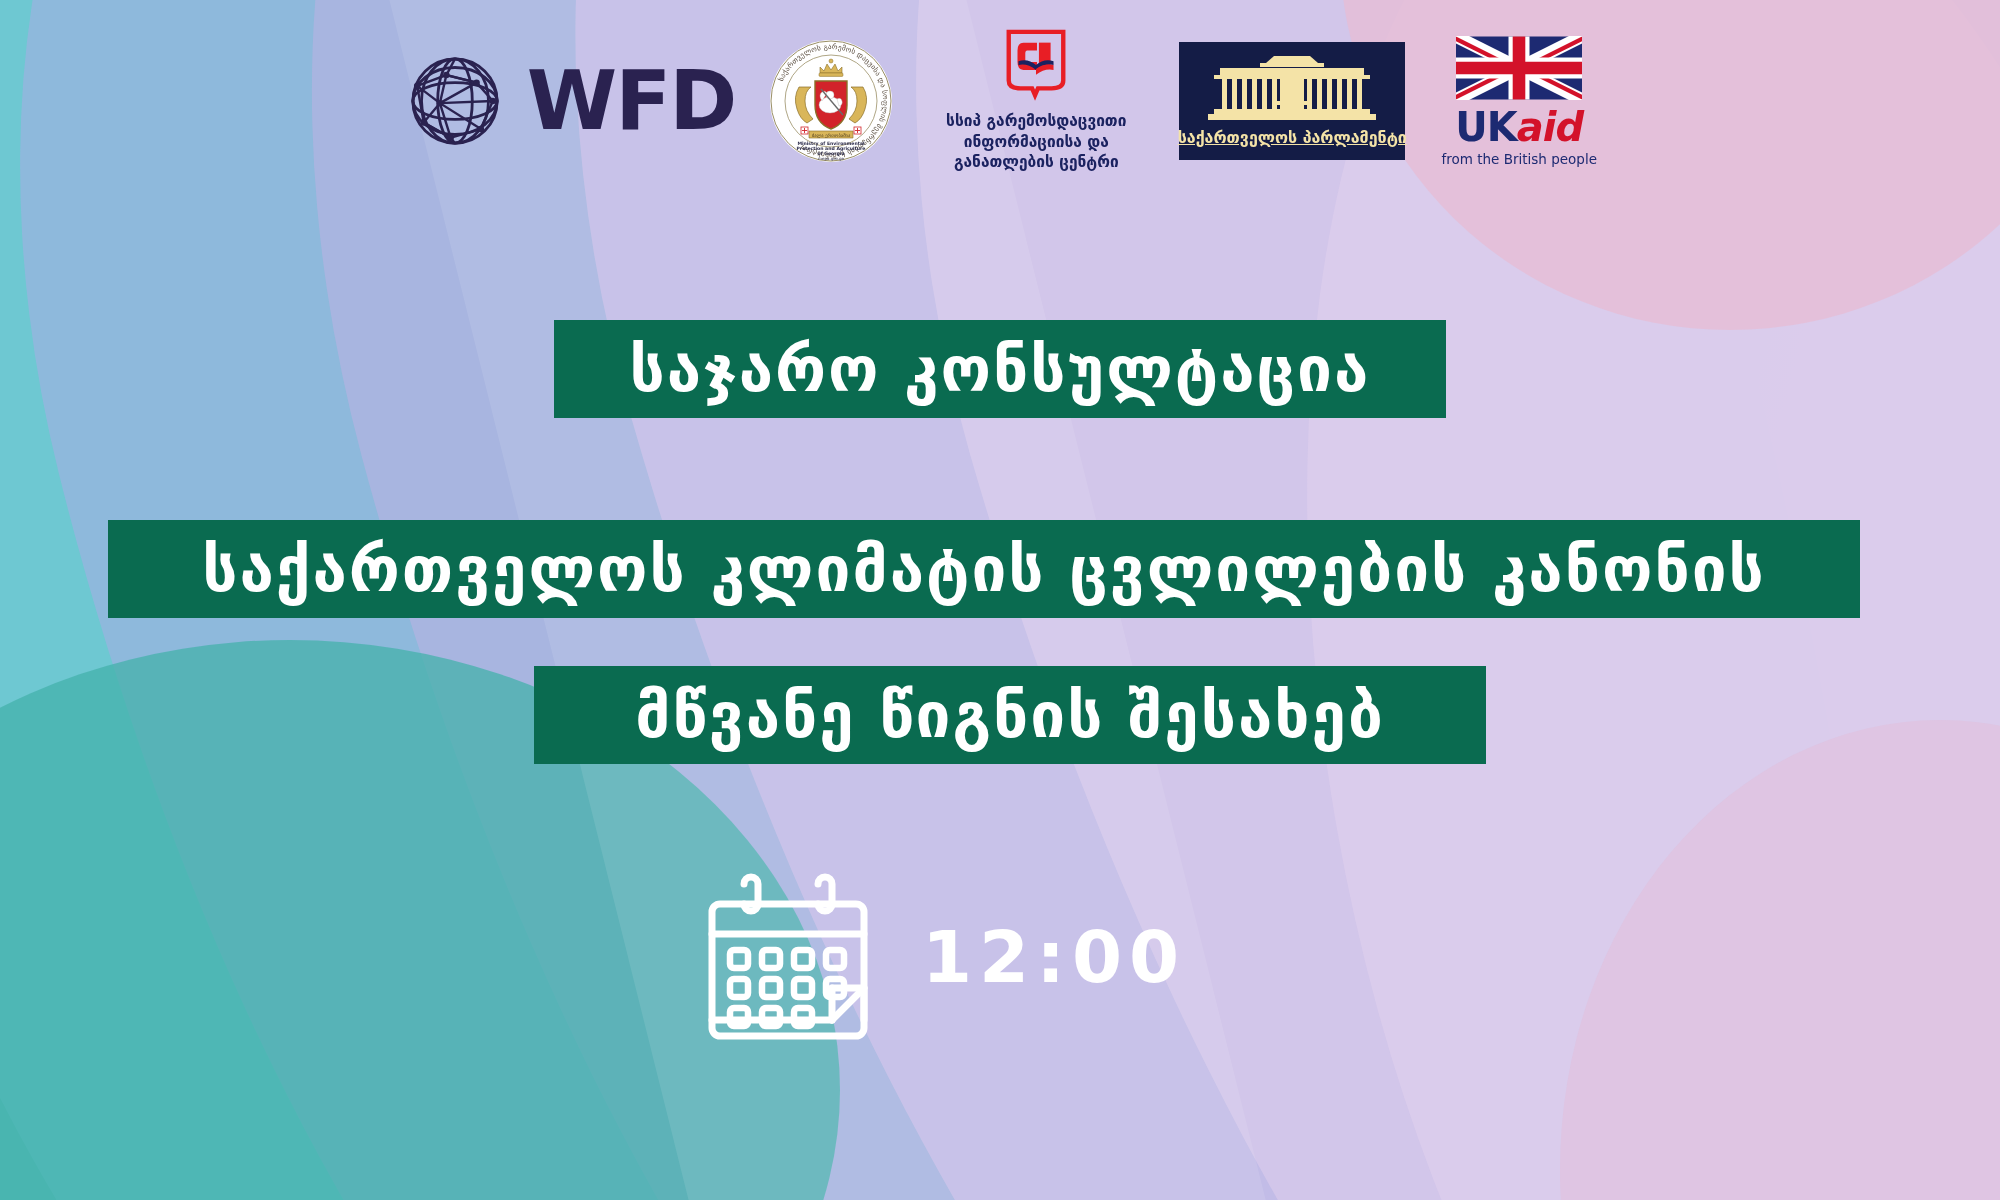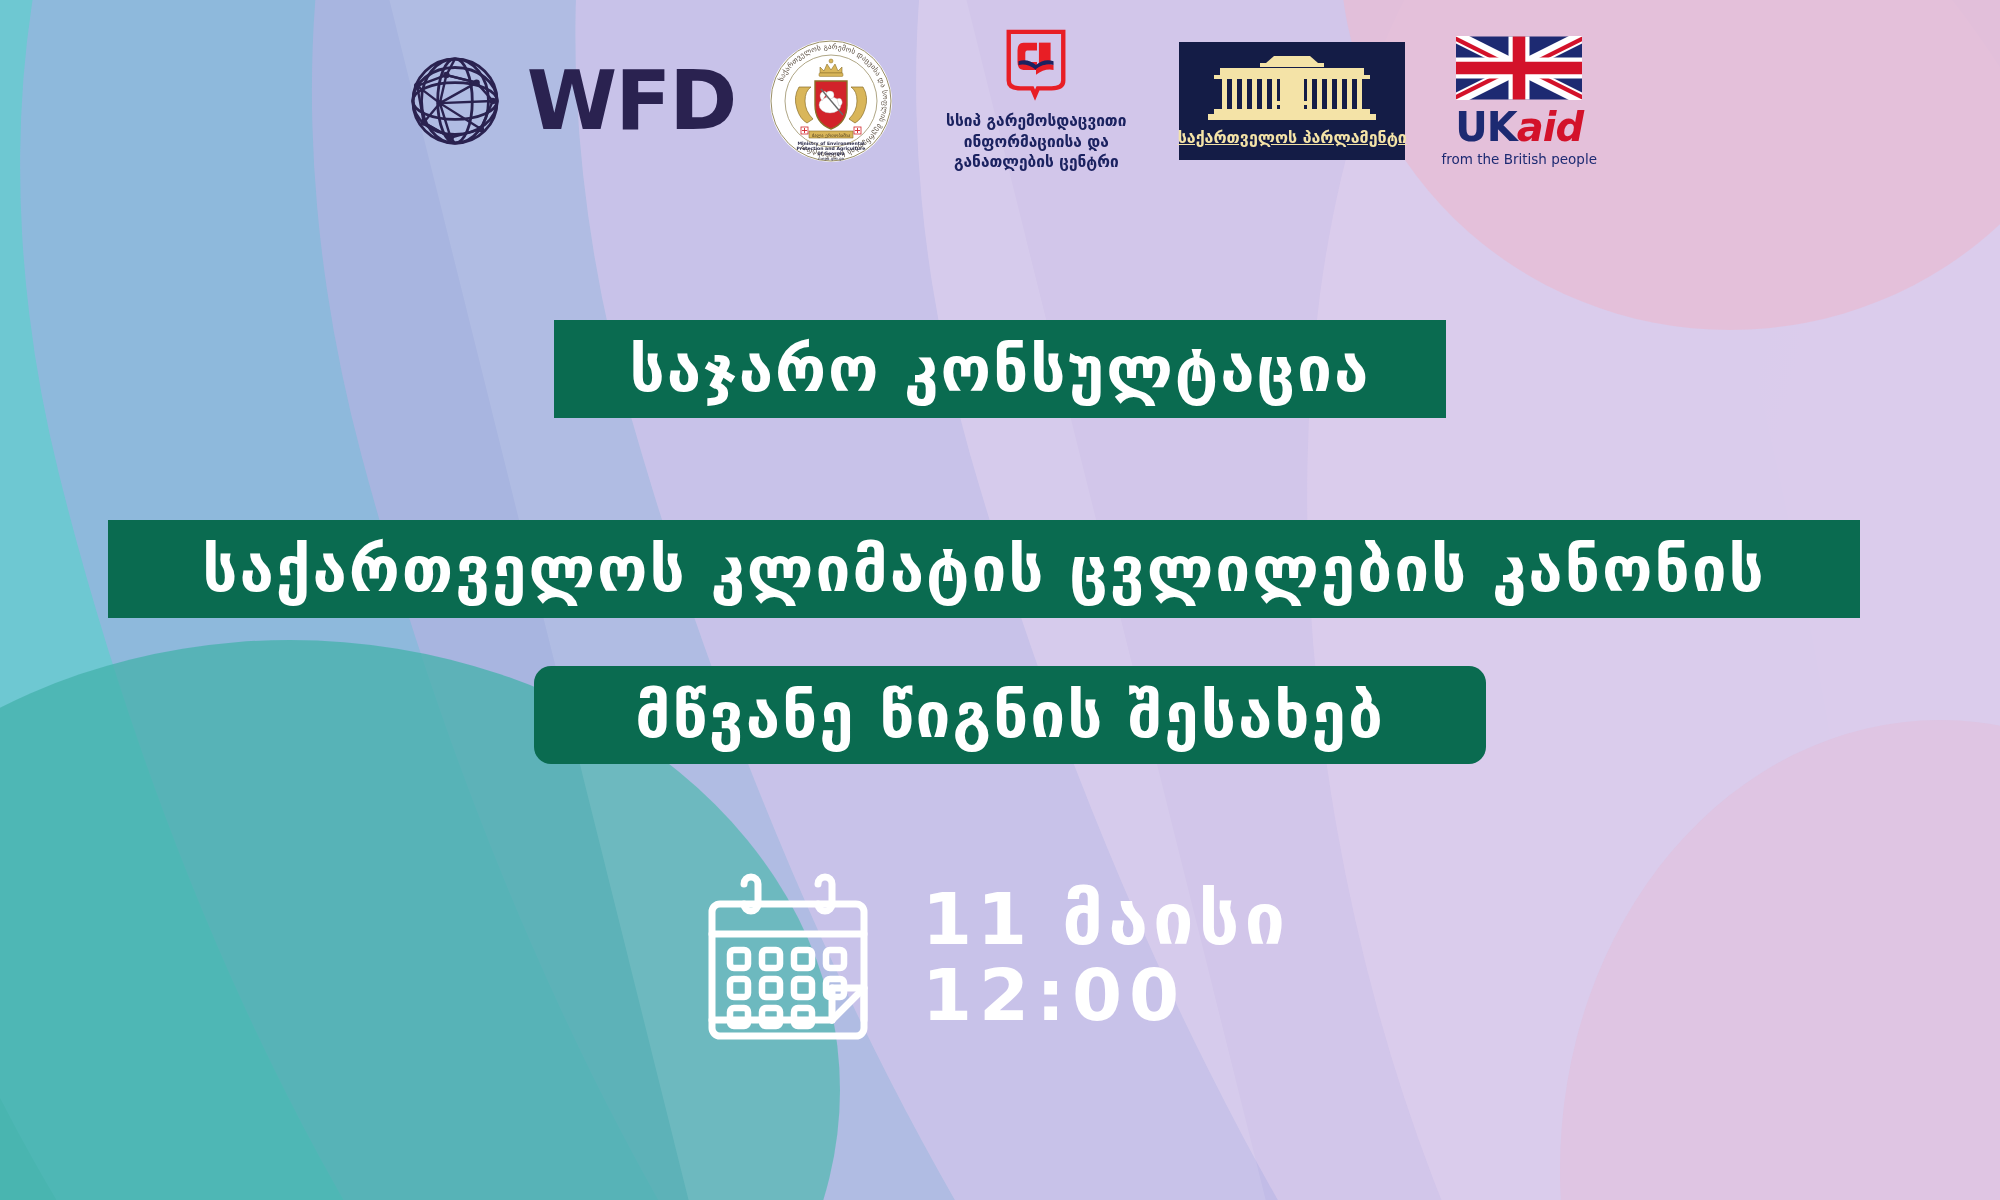--- a/index.html
+++ b/index.html
@@ -113,21 +113,21 @@
     background:#0a6b50;
     color:#ffffff;
     display:flex; align-items:center; justify-content:center;
     font-family:"DejaVu Sans","Liberation Sans",sans-serif;
     font-weight:bold;
     letter-spacing:2px;
     white-space:nowrap;
   }
   #banner-title  { left:554px;  top:320px; width:892px;  height:98px;  font-size:62px; }
   #banner-sub-1  { left:108px;  top:520px; width:1752px; height:98px;  font-size:62px; }
-  #banner-sub-2  { left:534px;  top:666px; width:952px;  height:98px;  font-size:62px;border-radius:17px; }
+  #banner-sub-2  { left:534px;  top:666px; width:952px;  height:98px;  font-size:62px; }
 
   
   #date-block {
     position:absolute; left:700px; top:862px; z-index:6;
     display:flex; align-items:center; gap:46px;
   }
   #calendar-icon { width:176px; height:190px; display:block; }
   #date-text { color:#ffffff; font-family:"DejaVu Sans","Liberation Sans",sans-serif;
                font-weight:bold; line-height:1.06; letter-spacing:5px; }
   #date-day { font-size:72px; display:block; }
@@ -339,18 +339,17 @@
         <rect x="30" y="117" width="18" height="18" rx="4"></rect>
         <rect x="62" y="117" width="18" height="18" rx="4"></rect>
         <rect x="94" y="117" width="18" height="18" rx="4"></rect>
         <rect x="126" y="117" width="18" height="18" rx="4"></rect>
         <rect x="30" y="146" width="18" height="18" rx="4"></rect>
         <rect x="62" y="146" width="18" height="18" rx="4"></rect>
         <rect x="94" y="146" width="18" height="18" rx="4"></rect>
       </g>
     </svg>
     <div id="date-text">
-      <span id="date-day">11 მაისი</span>
       <span id="date-time">12:00</span>
     </div>
   </div>
 
 </div>
 
 </body></html>

